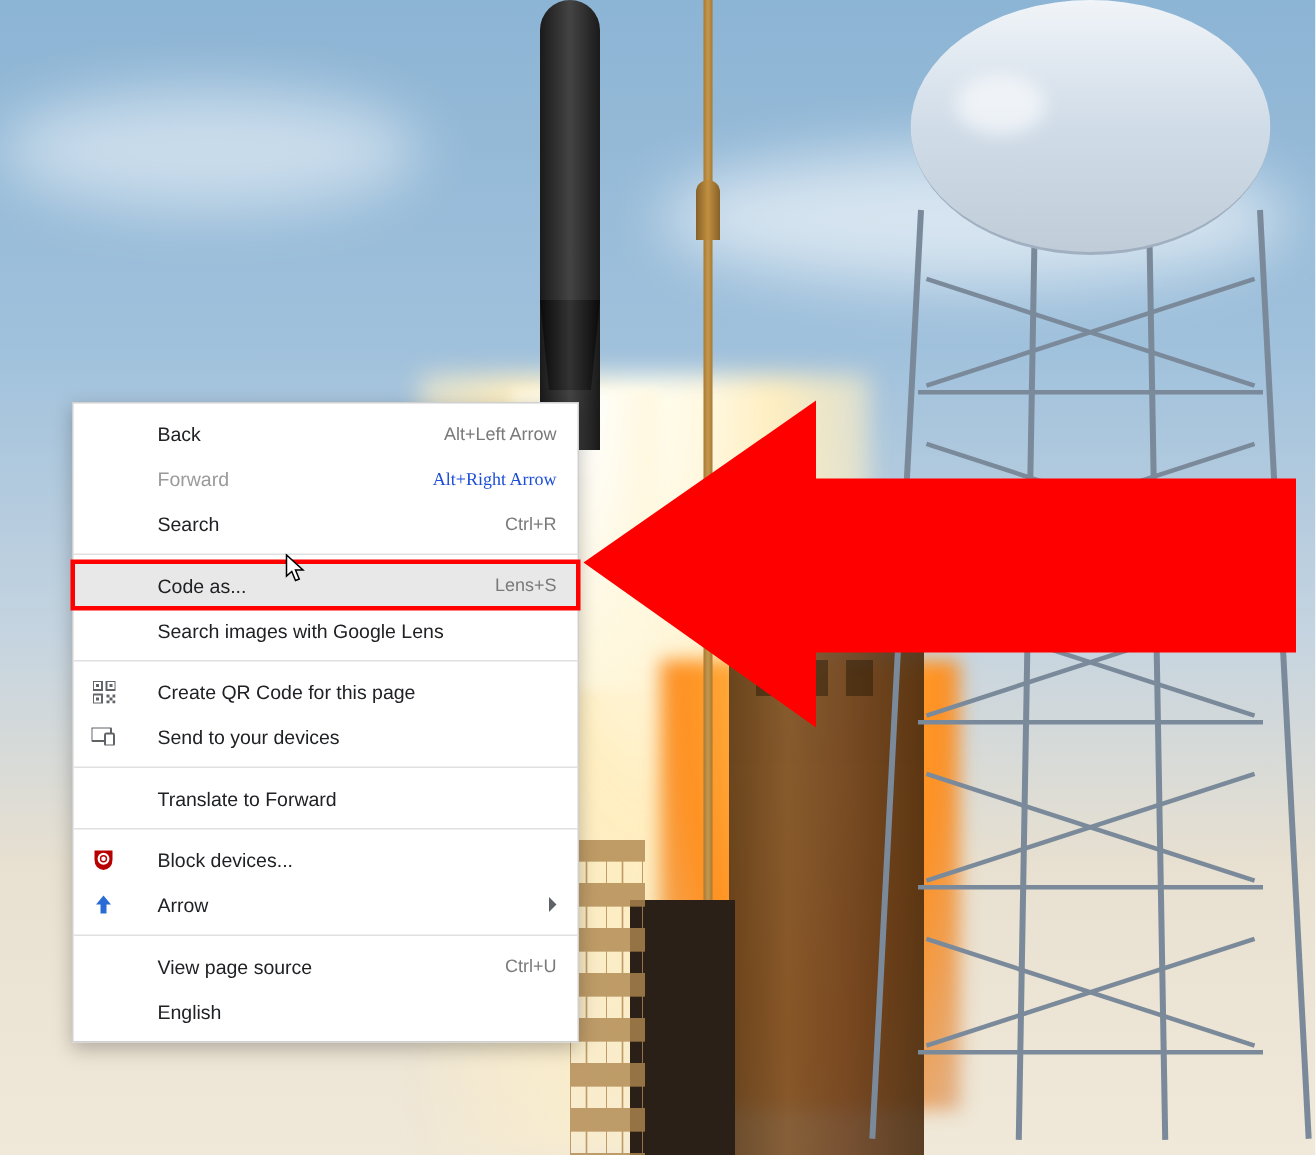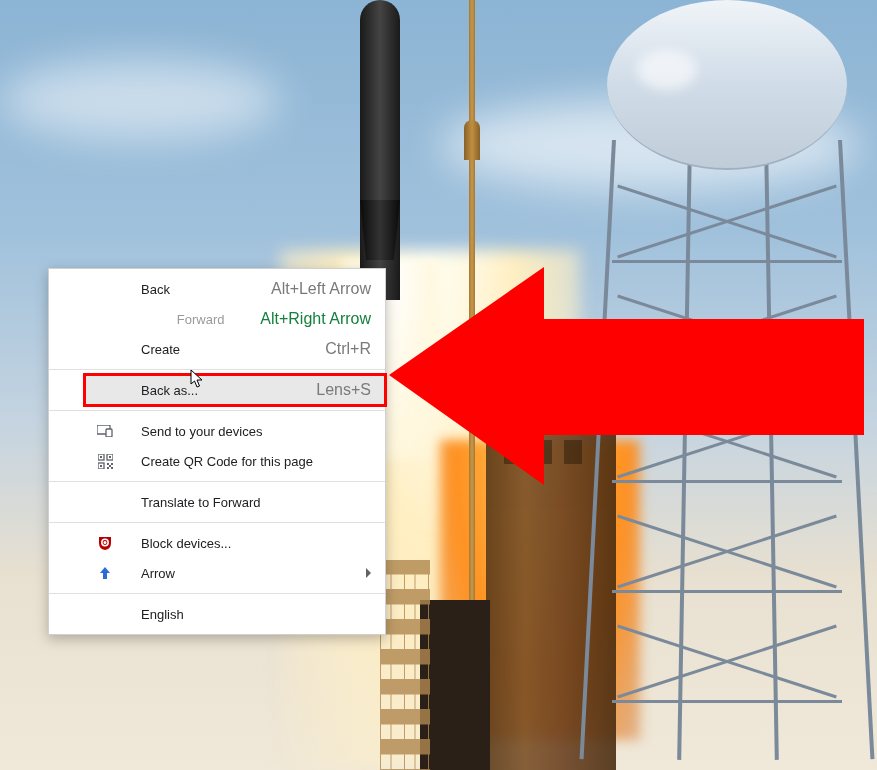--- a/index.html
+++ b/index.html
@@ -211,39 +211,37 @@
       border: 1px solid #d0d0d0;
     }
     .menu-item {
       display: flex;
       align-items: center;
       height: 30px;
       padding-left: 56px;
       padding-right: 14px;
       position: relative;
       cursor: default;
-      margin-left: 36px;
     }
     .menu-item.disabled {
       color: #9a9a9a;
-      text-align: center;
     }
     .menu-item.highlighted {
       background: #e8e8e8;
       outline: 3px solid #ff0000;
       outline-offset: -1px;
     }
     .menu-label {
       flex: 1;
     }
     .menu-shortcut {
       color: #7a7a7a;
-      font-size: 16px;
-    }
-    .menu-item.disabled .menu-shortcut { color: #15803d; }
+      font-size: 12px;
+    }
+    .menu-item.disabled .menu-shortcut { color: #1d4ed8; font-family: Liberation Serif, serif; }
     .menu-divider {
       height: 1px;
       background: #e0e0e0;
       margin: 5px 0;
     }
     .menu-icon {
       position: absolute;
       left: 11px;
       width: 18px;
       height: 18px;
@@ -315,56 +313,59 @@
 <div class="menu">
   <div class="menu-item">
     <span class="menu-label">Back</span>
     <span class="menu-shortcut">Alt+Left Arrow</span>
   </div>
   <div class="menu-item disabled">
     <span class="menu-label">Forward</span>
     <span class="menu-shortcut">Alt+Right Arrow</span>
   </div>
   <div class="menu-item">
-    <span class="menu-label">Create</span>
+    <span class="menu-label">Search</span>
     <span class="menu-shortcut">Ctrl+R</span>
   </div>
   <div class="menu-divider"></div>
   <div class="menu-item highlighted">
-    <span class="menu-label">Back as...</span>
+    <span class="menu-label">Code as...</span>
     <span class="menu-shortcut">Lens+S</span>
   </div>
+  <div class="menu-item">
+    <span class="menu-label">Search images with Google Lens</span>
+  </div>
   <div class="menu-divider"></div>
-  <div class="menu-item">
-    <span class="menu-icon">
-      <svg width="16" height="12" viewBox="0 0 16 12">
-          <rect x="0" y="0" width="13" height="9" rx="1" fill="none" stroke="#5f6368" stroke-width="1.3"></rect>
-          <rect x="9" y="4" width="6" height="8" rx="1" fill="#fff" stroke="#5f6368" stroke-width="1.3"></rect>
-        </svg>
-    </span>
-    <span class="menu-label">Send to your devices</span>
-  </div>
   <div class="menu-item">
     <span class="menu-icon">
       <svg width="15" height="15" viewBox="0 0 15 15">
           <rect x="0" y="0" width="6" height="6" fill="none" stroke="#5f6368" stroke-width="1.3"></rect>
           <rect x="9" y="0" width="6" height="6" fill="none" stroke="#5f6368" stroke-width="1.3"></rect>
           <rect x="0" y="9" width="6" height="6" fill="none" stroke="#5f6368" stroke-width="1.3"></rect>
           <rect x="2" y="2" width="2" height="2" fill="#5f6368"></rect>
           <rect x="11" y="2" width="2" height="2" fill="#5f6368"></rect>
           <rect x="2" y="11" width="2" height="2" fill="#5f6368"></rect>
           <rect x="9" y="9" width="2" height="2" fill="#5f6368"></rect>
           <rect x="13" y="9" width="2" height="2" fill="#5f6368"></rect>
           <rect x="11" y="11" width="2" height="2" fill="#5f6368"></rect>
           <rect x="9" y="13" width="2" height="2" fill="#5f6368"></rect>
           <rect x="13" y="13" width="2" height="2" fill="#5f6368"></rect>
         </svg>
     </span>
     <span class="menu-label">Create QR Code for this page</span>
   </div>
+  <div class="menu-item">
+    <span class="menu-icon">
+      <svg width="16" height="12" viewBox="0 0 16 12">
+          <rect x="0" y="0" width="13" height="9" rx="1" fill="none" stroke="#5f6368" stroke-width="1.3"></rect>
+          <rect x="9" y="4" width="6" height="8" rx="1" fill="#fff" stroke="#5f6368" stroke-width="1.3"></rect>
+        </svg>
+    </span>
+    <span class="menu-label">Send to your devices</span>
+  </div>
   <div class="menu-divider"></div>
   <div class="menu-item">
     <span class="menu-label">Translate to Forward</span>
   </div>
   <div class="menu-divider"></div>
   <div class="menu-item">
     <span class="menu-icon">
       <svg width="16" height="16" viewBox="0 0 16 16">
           <path d="M2 2 L14 2 L14 8 Q14 14 8 15 Q2 14 2 8 Z" fill="#b80000"></path>
           <circle cx="8" cy="7.5" r="3.2" fill="none" stroke="#fff" stroke-width="1.5"></circle>
@@ -376,20 +377,24 @@
   <div class="menu-item">
     <span class="menu-icon">
       <svg width="16" height="16" viewBox="0 0 16 16">
           <path d="M8 2 L3 8 L6 8 L6 14 L10 14 L10 8 L13 8 Z" fill="#2a6cd6"></path>
         </svg>
     </span>
     <span class="menu-label">Arrow</span>
     <span class="submenu-arrow"></span>
   </div>
   <div class="menu-divider"></div>
+  <div class="menu-item">
+    <span class="menu-label">View page source</span>
+    <span class="menu-shortcut">Ctrl+U</span>
+  </div>
   <div class="menu-item">
     <span class="menu-label">English</span>
   </div>
 </div>
 
 <svg class="cursor" width="18" height="22">
   <path d="M1 1 L1 15 L4.5 12 L7 18 L9.5 17 L7 11 L12 11 Z" fill="#fff" stroke="#000" stroke-width="1"></path>
 </svg>
 
 <svg class="arrow-annotation" width="490" height="260">

